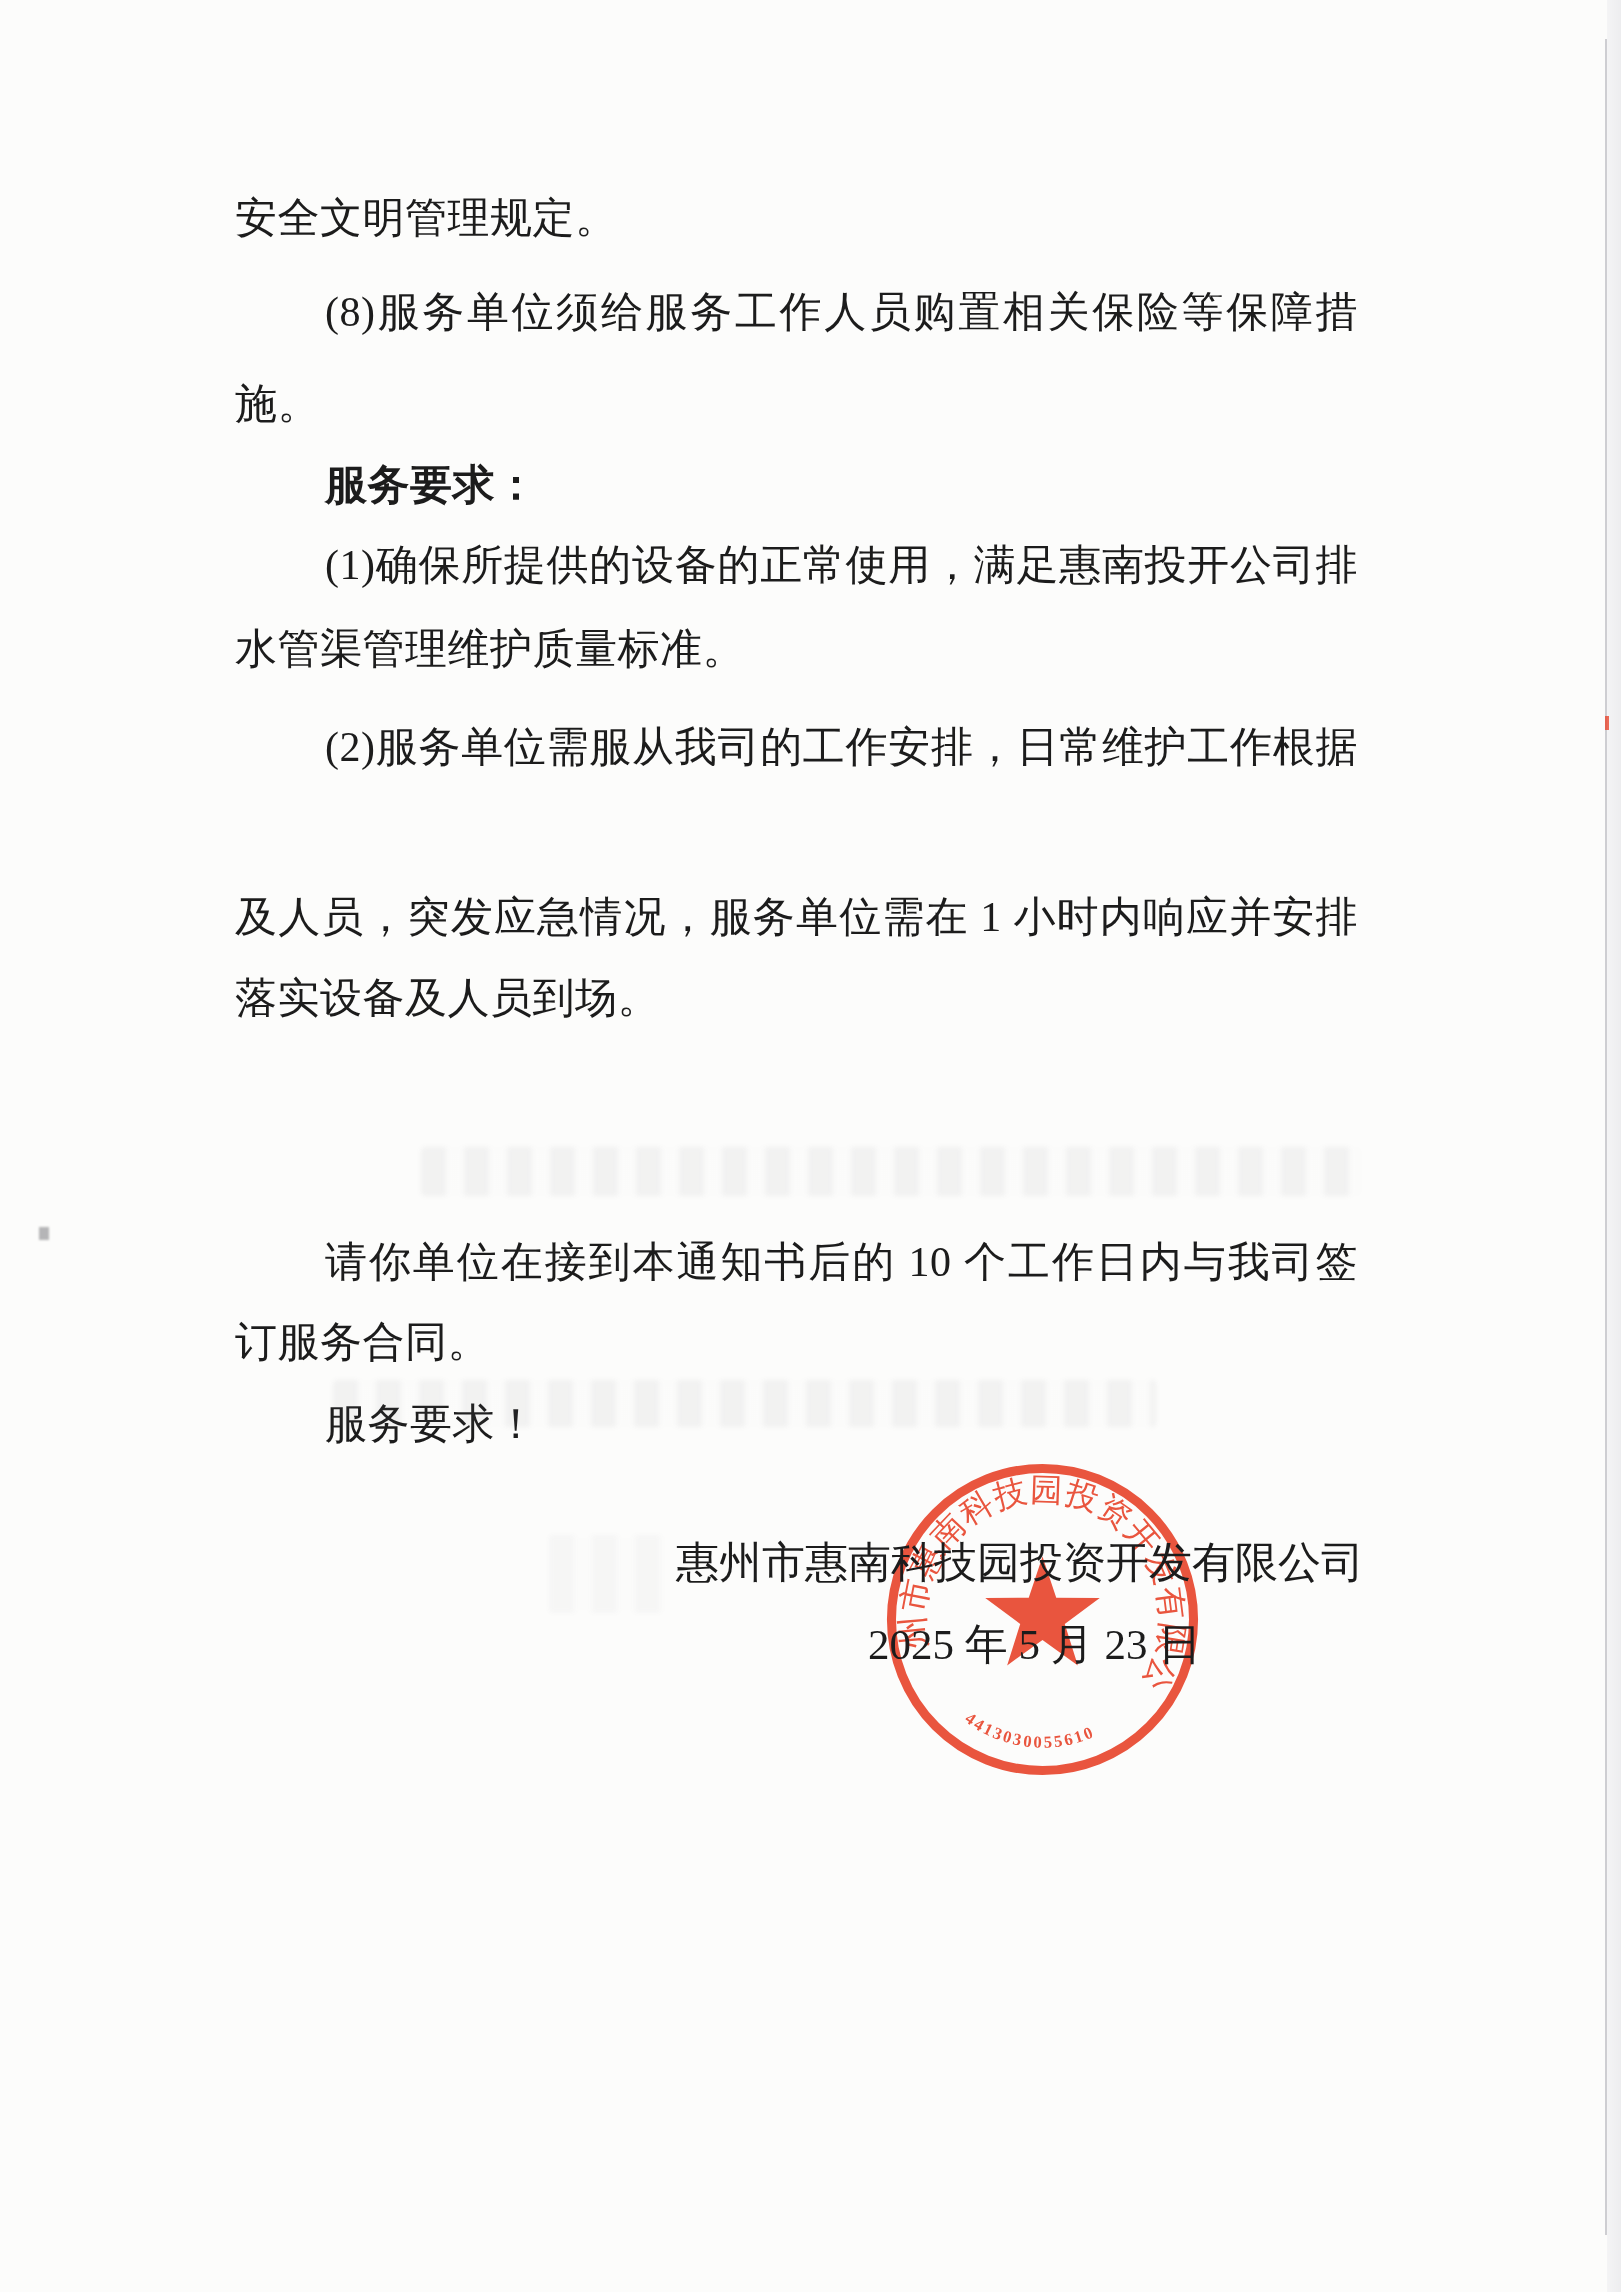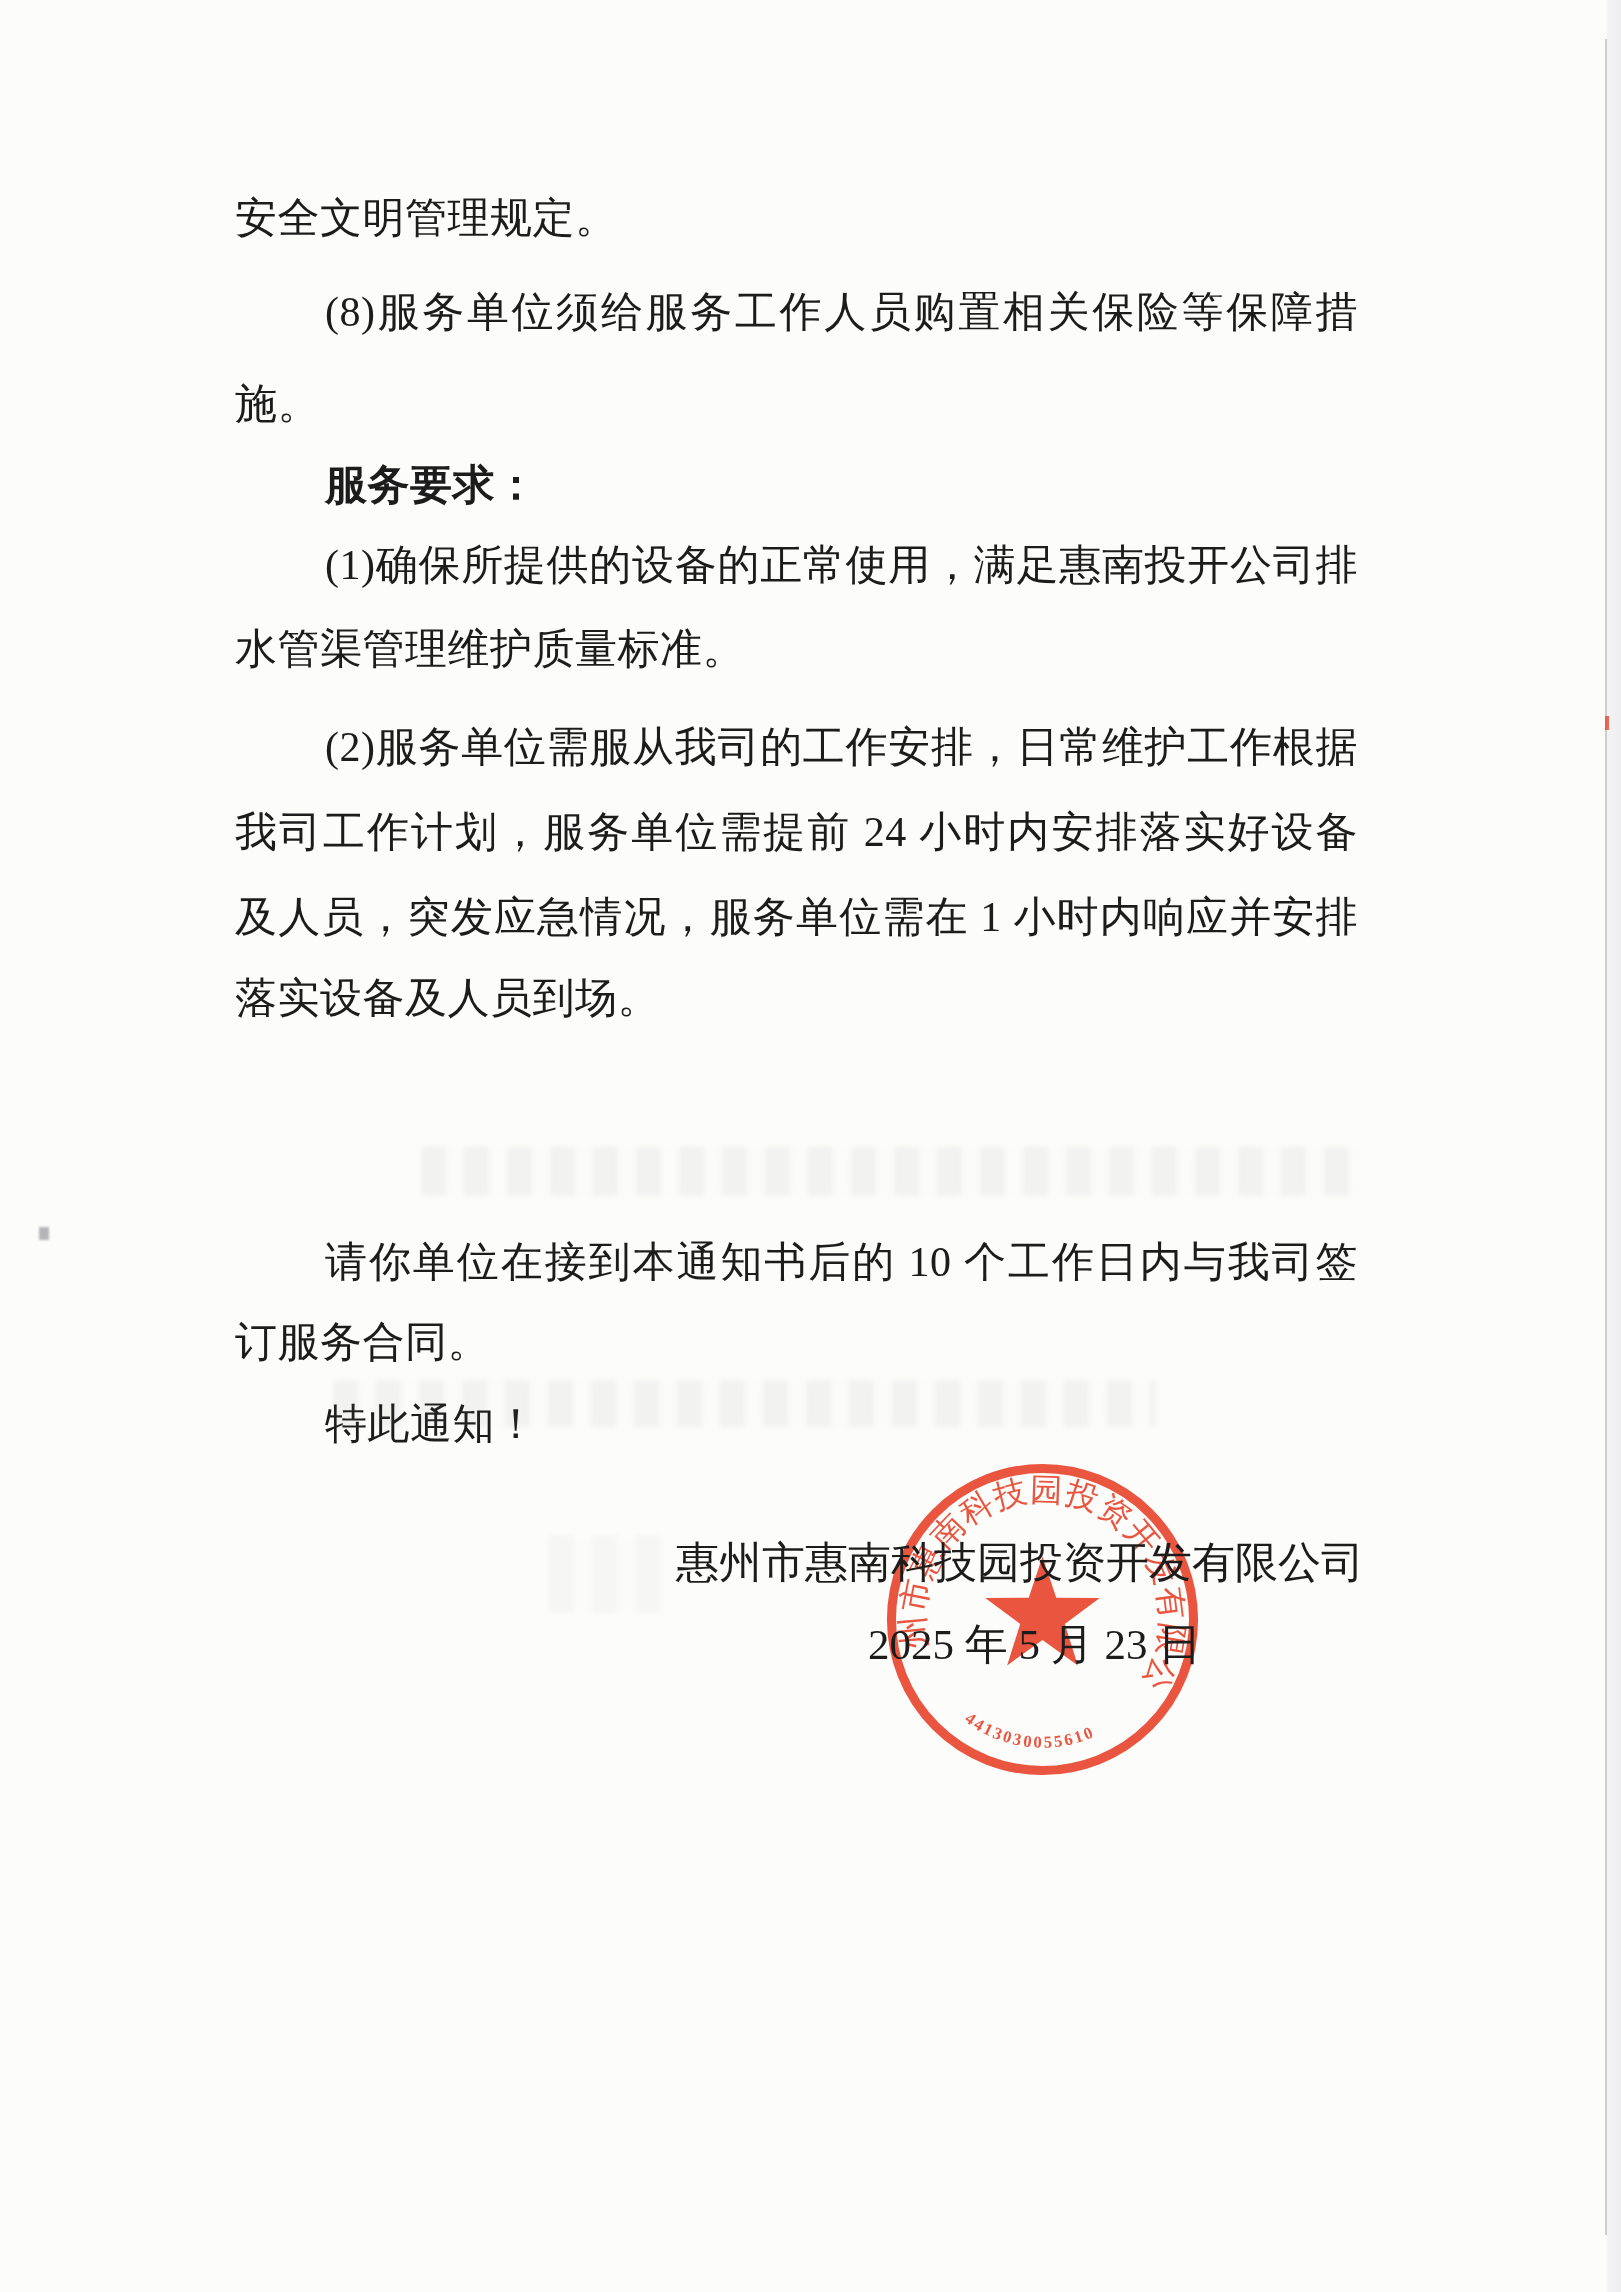--- a/index.html
+++ b/index.html
@@ -89,26 +89,25 @@
 
 <div class="page">
 
   <div class="line" style="top:192px">安全文明管理规定。</div>
   <div class="line indent full" style="top:286px">(8)服务单位须给服务工作人员购置相关保险等保障措</div>
   <div class="line" style="top:378px">施。</div>
   <div class="line indent bold" style="top:459px">服务要求：</div>
   <div class="line indent full" style="top:539px">(1)确保所提供的设备的正常使用，满足惠南投开公司排</div>
   <div class="line" style="top:623px">水管渠管理维护质量标准。</div>
   <div class="line indent full" style="top:721px">(2)服务单位需服从我司的工作安排，日常维护工作根据</div>
-  <div class="line full" style="top:806px">我司工作计划，服务单位需提前 24 小时内安排落实好设备</div>
   <div class="line full" style="top:891px">及人员，突发应急情况，服务单位需在 1 小时内响应并安排</div>
   <div class="line" style="top:972px">落实设备及人员到场。</div>
   <div class="line indent full" style="top:1236px">请你单位在接到本通知书后的 10 个工作日内与我司签</div>
   <div class="line" style="top:1316px">订服务合同。</div>
-  <div class="line indent" style="top:1398px">特此通知！</div>
+  <div class="line indent" style="top:1398px">服务要求！</div>
 
   <div class="sig-company">惠州市惠南科技园投资开发有限公司</div>
   <div class="sig-date">2025 年 5 月 23 日</div>
 
   <svg class="stamp" viewBox="0 0 340 340">
     <circle cx="170" cy="170" r="158" fill="none" stroke-width="9.5" stroke="#e8472f"></circle>
     <path id="sealTopArc" d="M 53.5 212.4 A 124 124 0 1 1 265.0 249.7" fill="none"></path>
     <path id="sealBottomArc" d="M 60.2 246.9 A 134 134 0 0 0 259.7 269.6" fill="none"></path>
     <polygon points="170,104 184.4,147.2 229.9,147.5 193.3,174.6 207,218 170,191.5 133,218 146.7,174.6 110.1,147.5 155.6,147.2" fill="#e8472f"></polygon>
     <text font-size="34" letter-spacing="1" fill="#e8472f">

